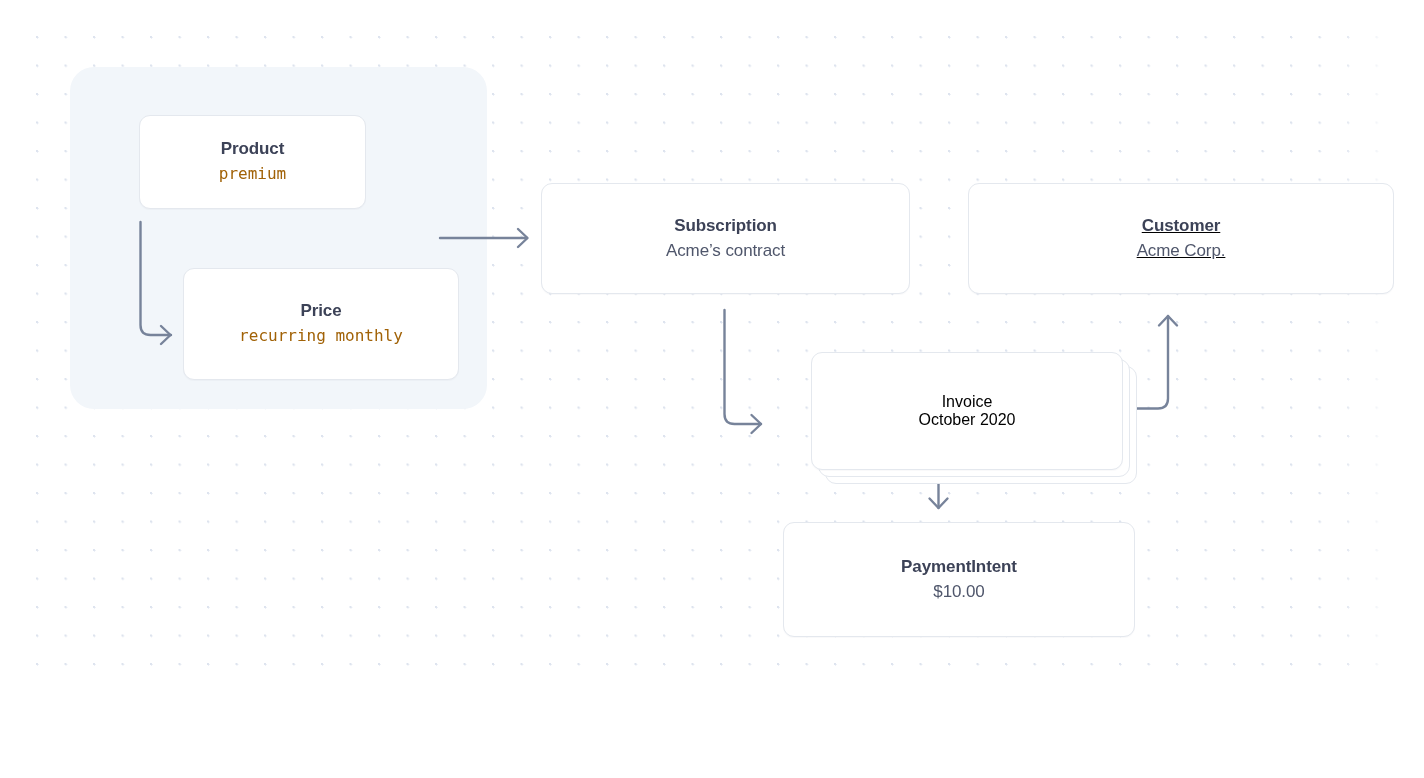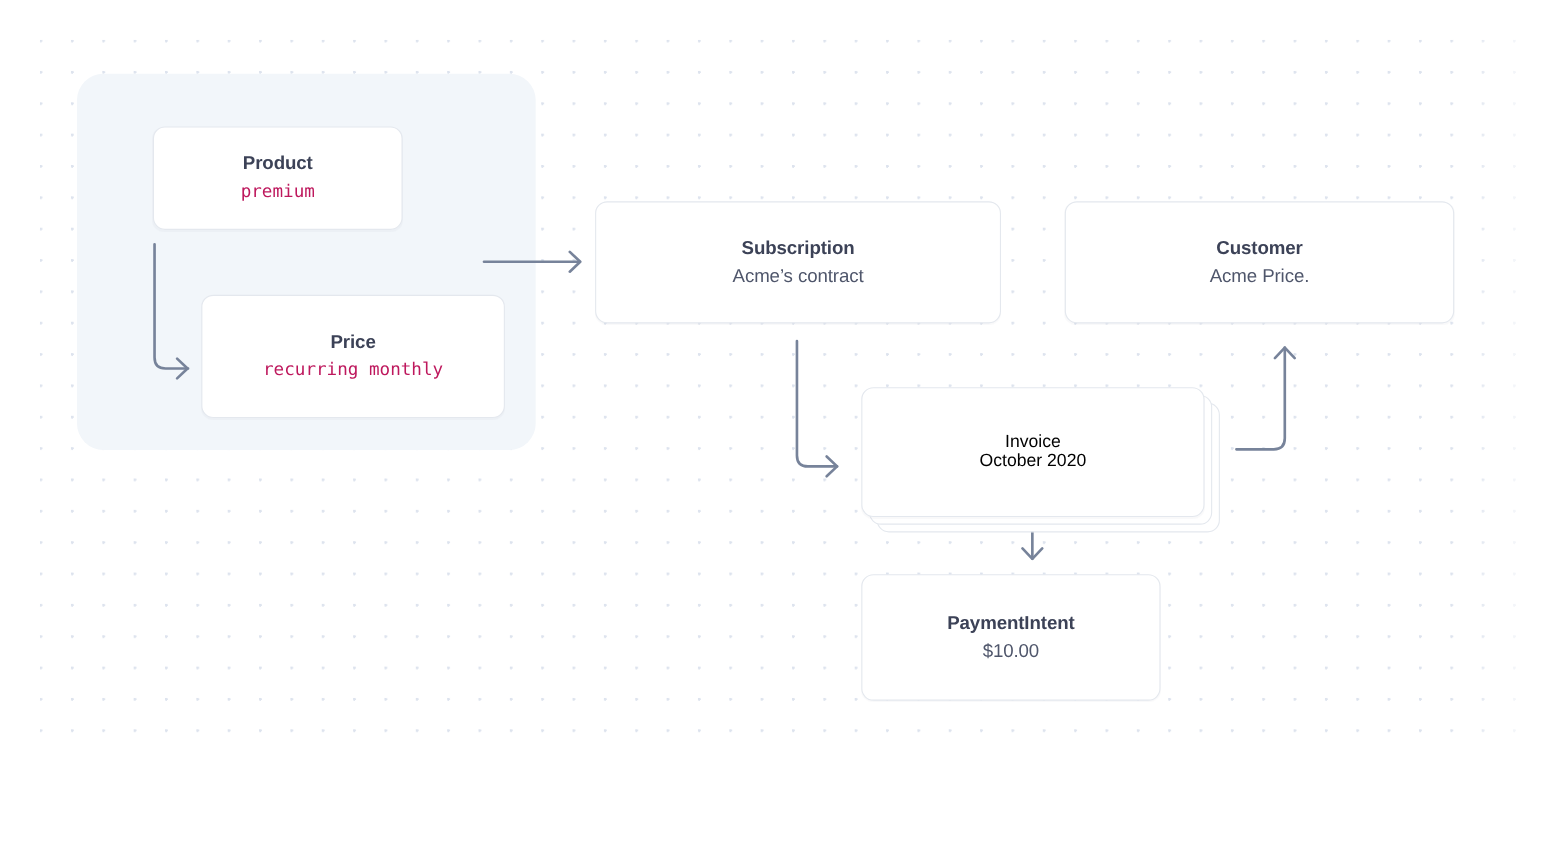--- a/index.html
+++ b/index.html
@@ -71,48 +71,49 @@
   .card .subtitle {
     font-size: 17px;
     font-weight: normal;
     color: #4f566b;
     line-height: 26px;
     letter-spacing: -0.1px;
   }
   .card .subtitle.mono {
     font-family: "DejaVu Sans Mono", "Liberation Mono", monospace;
     font-size: 16px;
-    color: #be185d;
+    color: #a16207;
     letter-spacing: 0;
     text-align: right;
   }
 
   
   #card-product       { left: 97px;  top: 115px;  width: 227px; height: 94px; margin-left: 42px; }
   #card-price         { left: 183px; top: 268px; width: 276px; height: 112px; }
   #card-subscription  { left: 541px; top: 183px; width: 369px; height: 111px; }
-  #card-customer      { left: 968px; top: 183px; width: 354px; height: 111px; }
-  #card-paymentintent { left: 783px; top: 522px; width: 272px; height: 115px; }
+  #card-customer      { left: 968px; top: 183px; width: 426px; height: 111px; text-decoration: underline; }
+  #card-paymentintent { left: 783px; top: 522px; width: 352px; height: 115px; }
 
   
   .stack {
     position: absolute;
     left: 783px;
     top: 352px;
     width: 312px;
     height: 118px;
   }
   .stack .sheet {
     position: absolute;
     box-sizing: border-box;
     width: 312px;
     height: 118px;
     background: #ffffff;
     border: 1px solid #e4e8ee;
     border-radius: 11px;
+    margin-left: 28px;
   }
   .stack .sheet.back2 { left: 14px; top: 14px; }
   .stack .sheet.back1 { left: 7px;  top: 7px;  }
   .stack .sheet.front {
     left: 0; top: 0;
     display: flex;
     flex-direction: column;
     align-items: center;
     justify-content: center;
     text-align: center;
@@ -191,21 +192,21 @@
     <div class="subtitle">Acme’s contract</div>
   </div>
 
   <div class="card" id="card-price">
     <div class="title">Price</div>
     <div class="subtitle mono">recurring monthly</div>
   </div>
 
   <div class="card" id="card-customer">
     <div class="title">Customer</div>
-    <div class="subtitle">Acme Price.</div>
+    <div class="subtitle">Acme Corp.</div>
   </div>
 
   <div class="stack">
     <div class="sheet back2"></div>
     <div class="sheet back1"></div>
     <div class="sheet front">
       <div class="title">Invoice</div>
       <div class="subtitle">October 2020</div>
     </div>
   </div>

